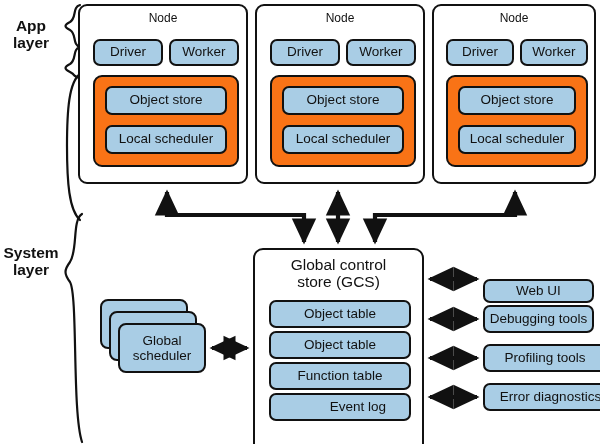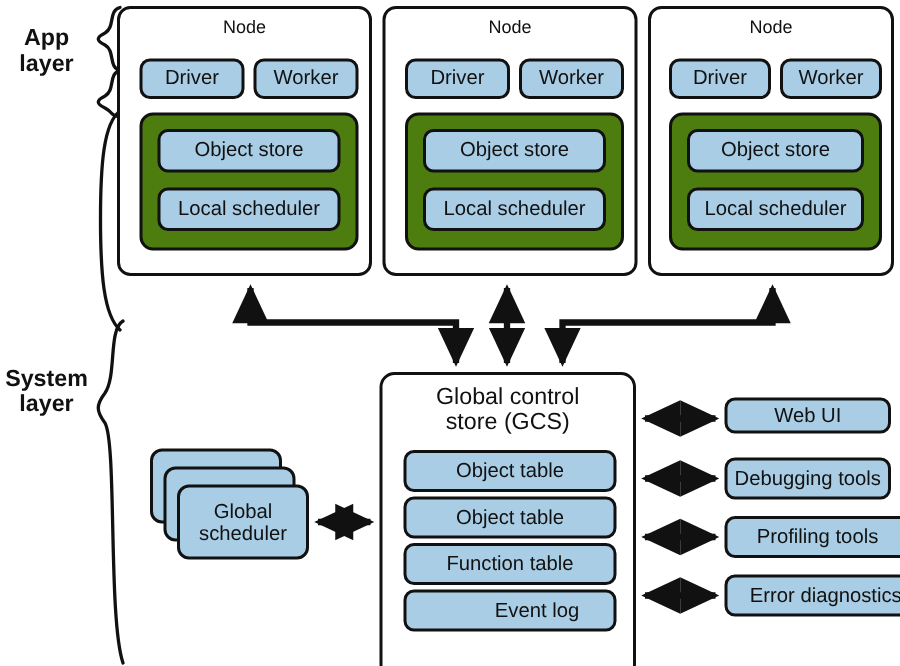--- a/index.html
+++ b/index.html
@@ -61,21 +61,21 @@
     font-size: 12px;
     color: #111111;
   }
   .lightblue {
     background: #a9cde5;
     border-radius: 7px;
   }
   .darkblue-wrap {
     position: absolute;
     box-sizing: border-box;
-    background: #4d7c0f;
+    background: #f97316;
     border: 2.2px solid #111111;
     border-radius: 9px;
   }
   .gcs-box {
     background: #ffffff;
     border-radius: 10px;
     display: block;
   }
   .gcs-title {
     position: absolute;
@@ -174,21 +174,21 @@
 
   <div class="box gcs-box" style="left:253px; top:248px; width:171px; height:205px;">
     <div class="gcs-title">Global control
 store (GCS)</div>
     <div class="box lightblue" style="left:14px; top:50px; width:142px; height:28px;">Object table</div>
     <div class="box lightblue" style="left:14px; top:81px; width:142px; height:28px;">Object table</div>
     <div class="box lightblue" style="left:14px; top:112px; width:142px; height:28px;">Function table</div>
     <div class="box lightblue" style="left:14px; top:143px; width:142px; height:28px;padding-left:36px;">Event log</div>
   </div>
 
-  <div class="box lightblue" style="left:483px; top:265px; width:111px; height:24px;">Web UI</div>
+  <div class="box lightblue" style="left:483px; top:279px; width:111px; height:24px;">Web UI</div>
   <div class="box lightblue" style="left:483px; top:305px; width:111px; height:28px;">Debugging tools</div>
   <div class="box lightblue" style="left:483px; top:344px; width:124px; height:28px;">Profiling tools</div>
   <div class="box lightblue" style="left:483px; top:383px; width:135px; height:28px;">Error diagnostics</div>
 
   <svg class="arrows" viewBox="0 0 600 444">
     <defs>
       <marker id="ahead" markerWidth="7" markerHeight="7" refX="5.6" refY="3.1" orient="auto" markerUnits="strokeWidth">
         <path d="M0,0.2 L6.2,3.1 L0,6.0 z" fill="#111111"></path>
       </marker>
       <marker id="atail" markerWidth="7" markerHeight="7" refX="0.6" refY="3.1" orient="auto" markerUnits="strokeWidth">

